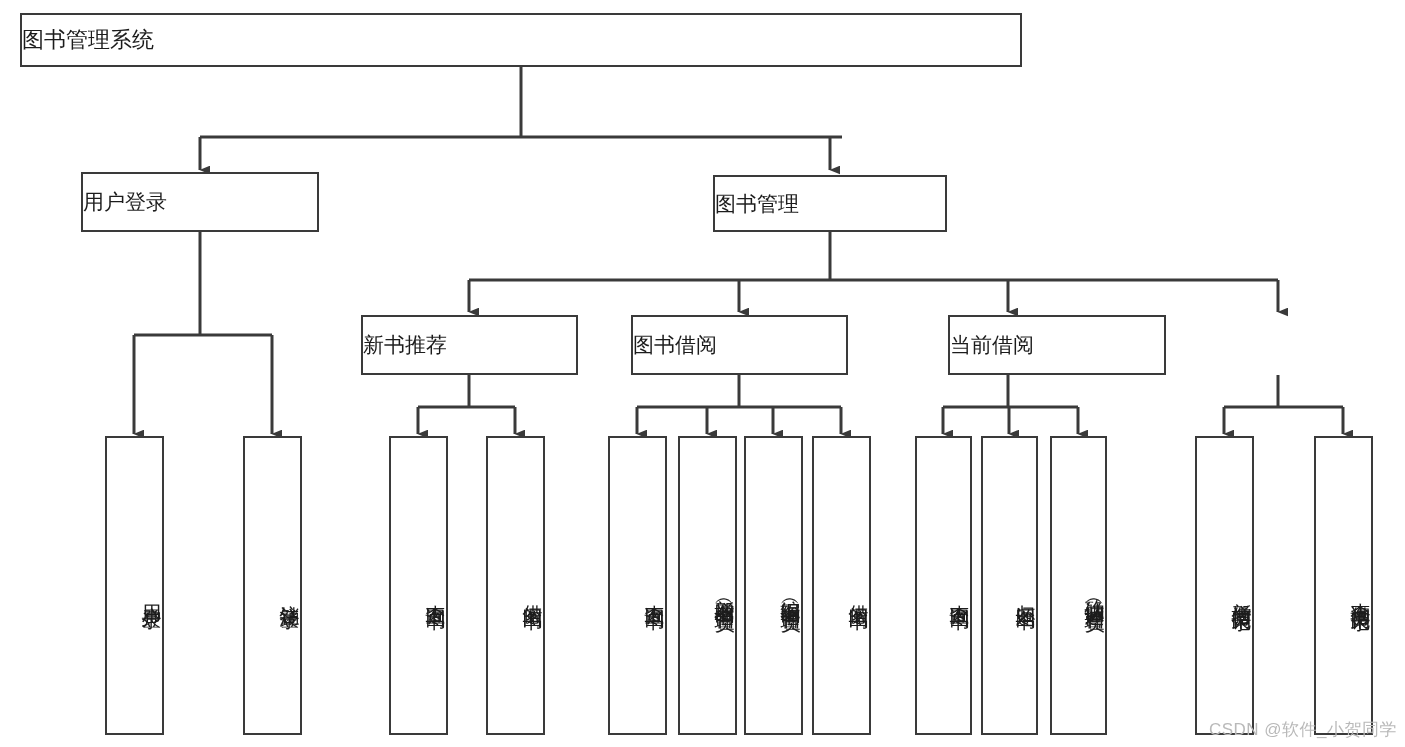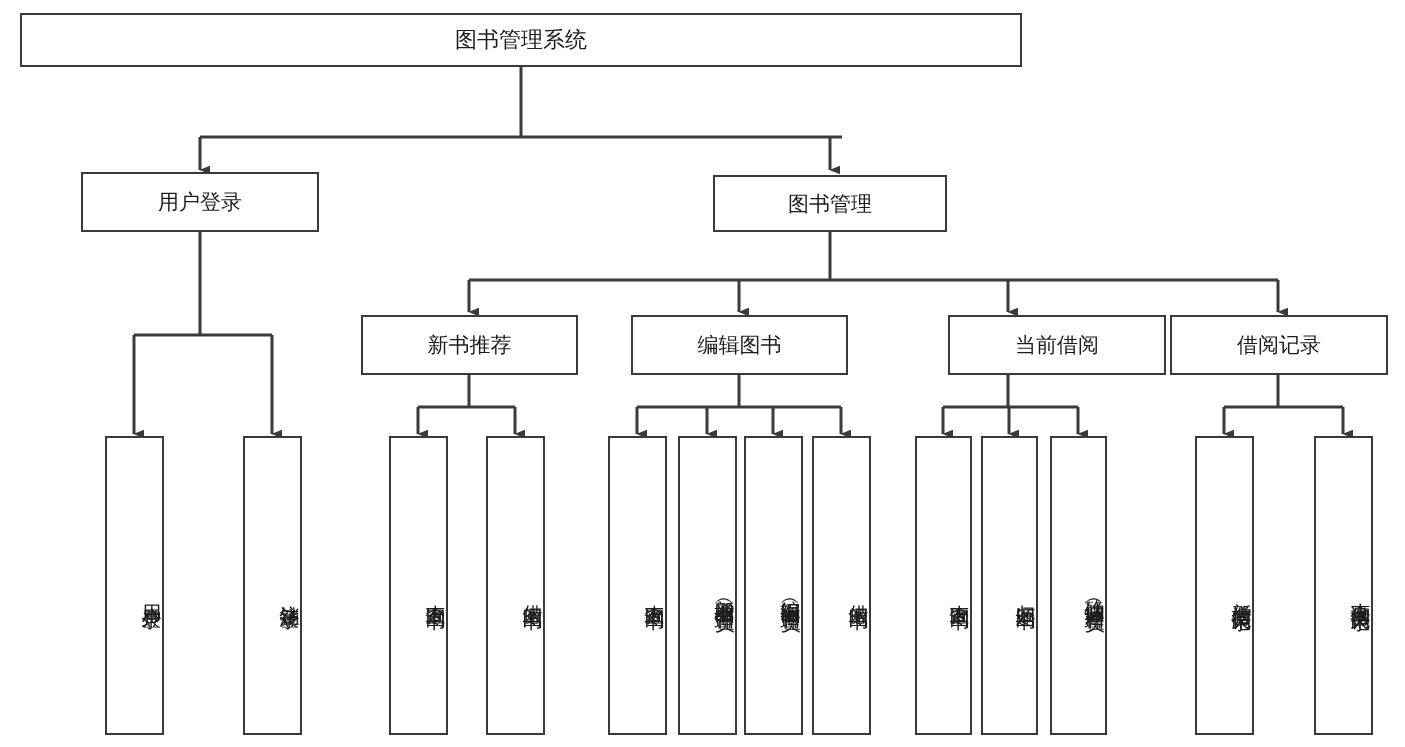--- a/index.html
+++ b/index.html
@@ -29,21 +29,20 @@
     height: 747px;
     pointer-events: none;
   }
   .node {
     position: absolute;
     box-sizing: border-box;
     background: #ffffff;
     border: 2px solid #3a3a3a;
     display: flex;
     align-items: center;
-    justify-content: center;
     color: #1c1c1c;
     text-align: center;
   }
   .node.level-0 {
     font-size: 22px;
   }
   .node.level-1 {
     font-size: 21px;
   }
   .node.level-2 {
@@ -137,28 +136,25 @@
     <span class="node-label">用户登录</span>
   </div>
   <div class="node level-1" style="left:713px; top:175px; width:234px; height:57px;">
     <span class="node-label">图书管理</span>
   </div>
 
   <div class="node level-2" style="left:361px; top:315px; width:217px; height:60px;">
     <span class="node-label">新书推荐</span>
   </div>
   <div class="node level-2" style="left:631px; top:315px; width:217px; height:60px;">
-    <span class="node-label">编辑图书</span>
+    <span class="node-label">图书借阅</span>
   </div>
   <div class="node level-2" style="left:900px; top:315px; width:218px; height:60px;margin-left:48px;">
     <span class="node-label">当前借阅</span>
   </div>
-  <div class="node level-2" style="left:1170px; top:315px; width:218px; height:60px;">
-    <span class="node-label">借阅记录</span>
-  </div>
 
   <div class="node leaf" style="left:105px; top:436px; width:59px; height:299px;">
     <span class="node-label">用户登录</span>
   </div>
   <div class="node leaf" style="left:243px; top:436px; width:59px; height:299px;">
     <span class="node-label">注销登录</span>
   </div>
 
   <div class="node leaf" style="left:389px; top:436px; width:59px; height:299px;">
     <span class="node-label">查询图书</span>
@@ -190,14 +186,15 @@
     <span class="node-label">确认归还（管理员）</span>
   </div>
 
   <div class="node leaf" style="left:1195px; top:436px; width:59px; height:299px;">
     <span class="node-label">新增借阅记录</span>
   </div>
   <div class="node leaf" style="left:1314px; top:436px; width:59px; height:299px;">
     <span class="node-label">查询借阅记录</span>
   </div>
 
+  <div class="watermark">CSDN @软件_小贺同学</div>
 
 </div>
 
 </body></html>

